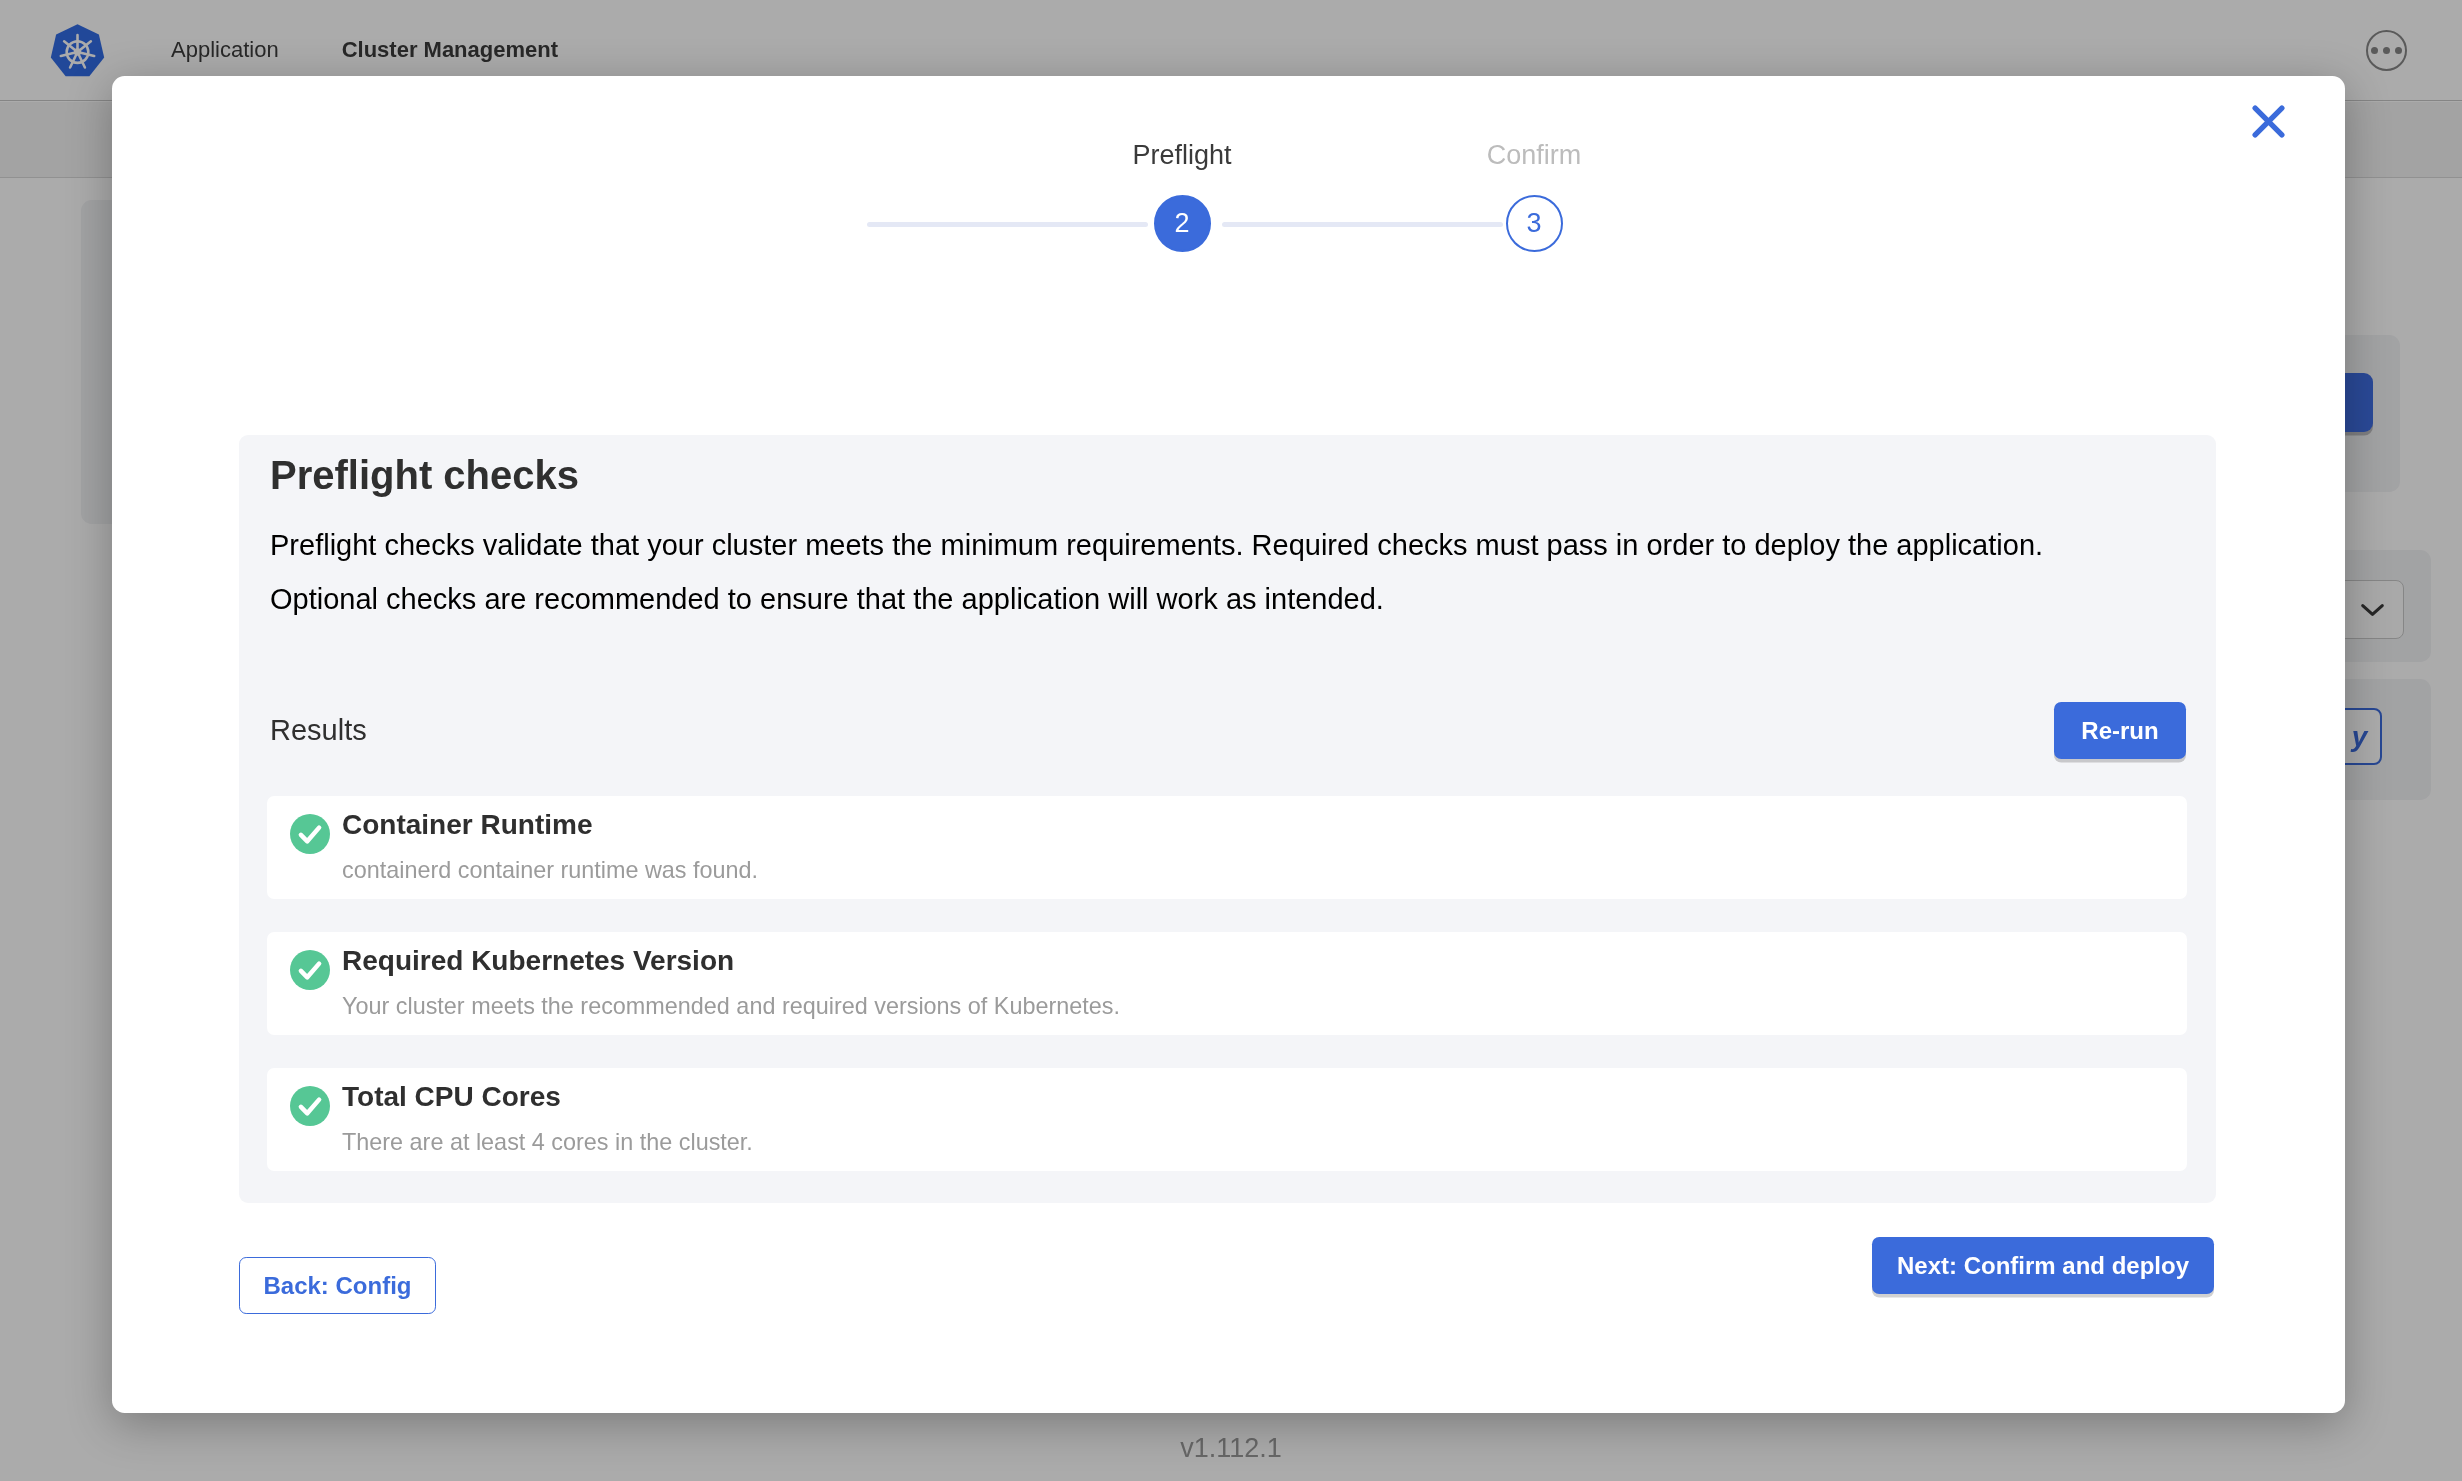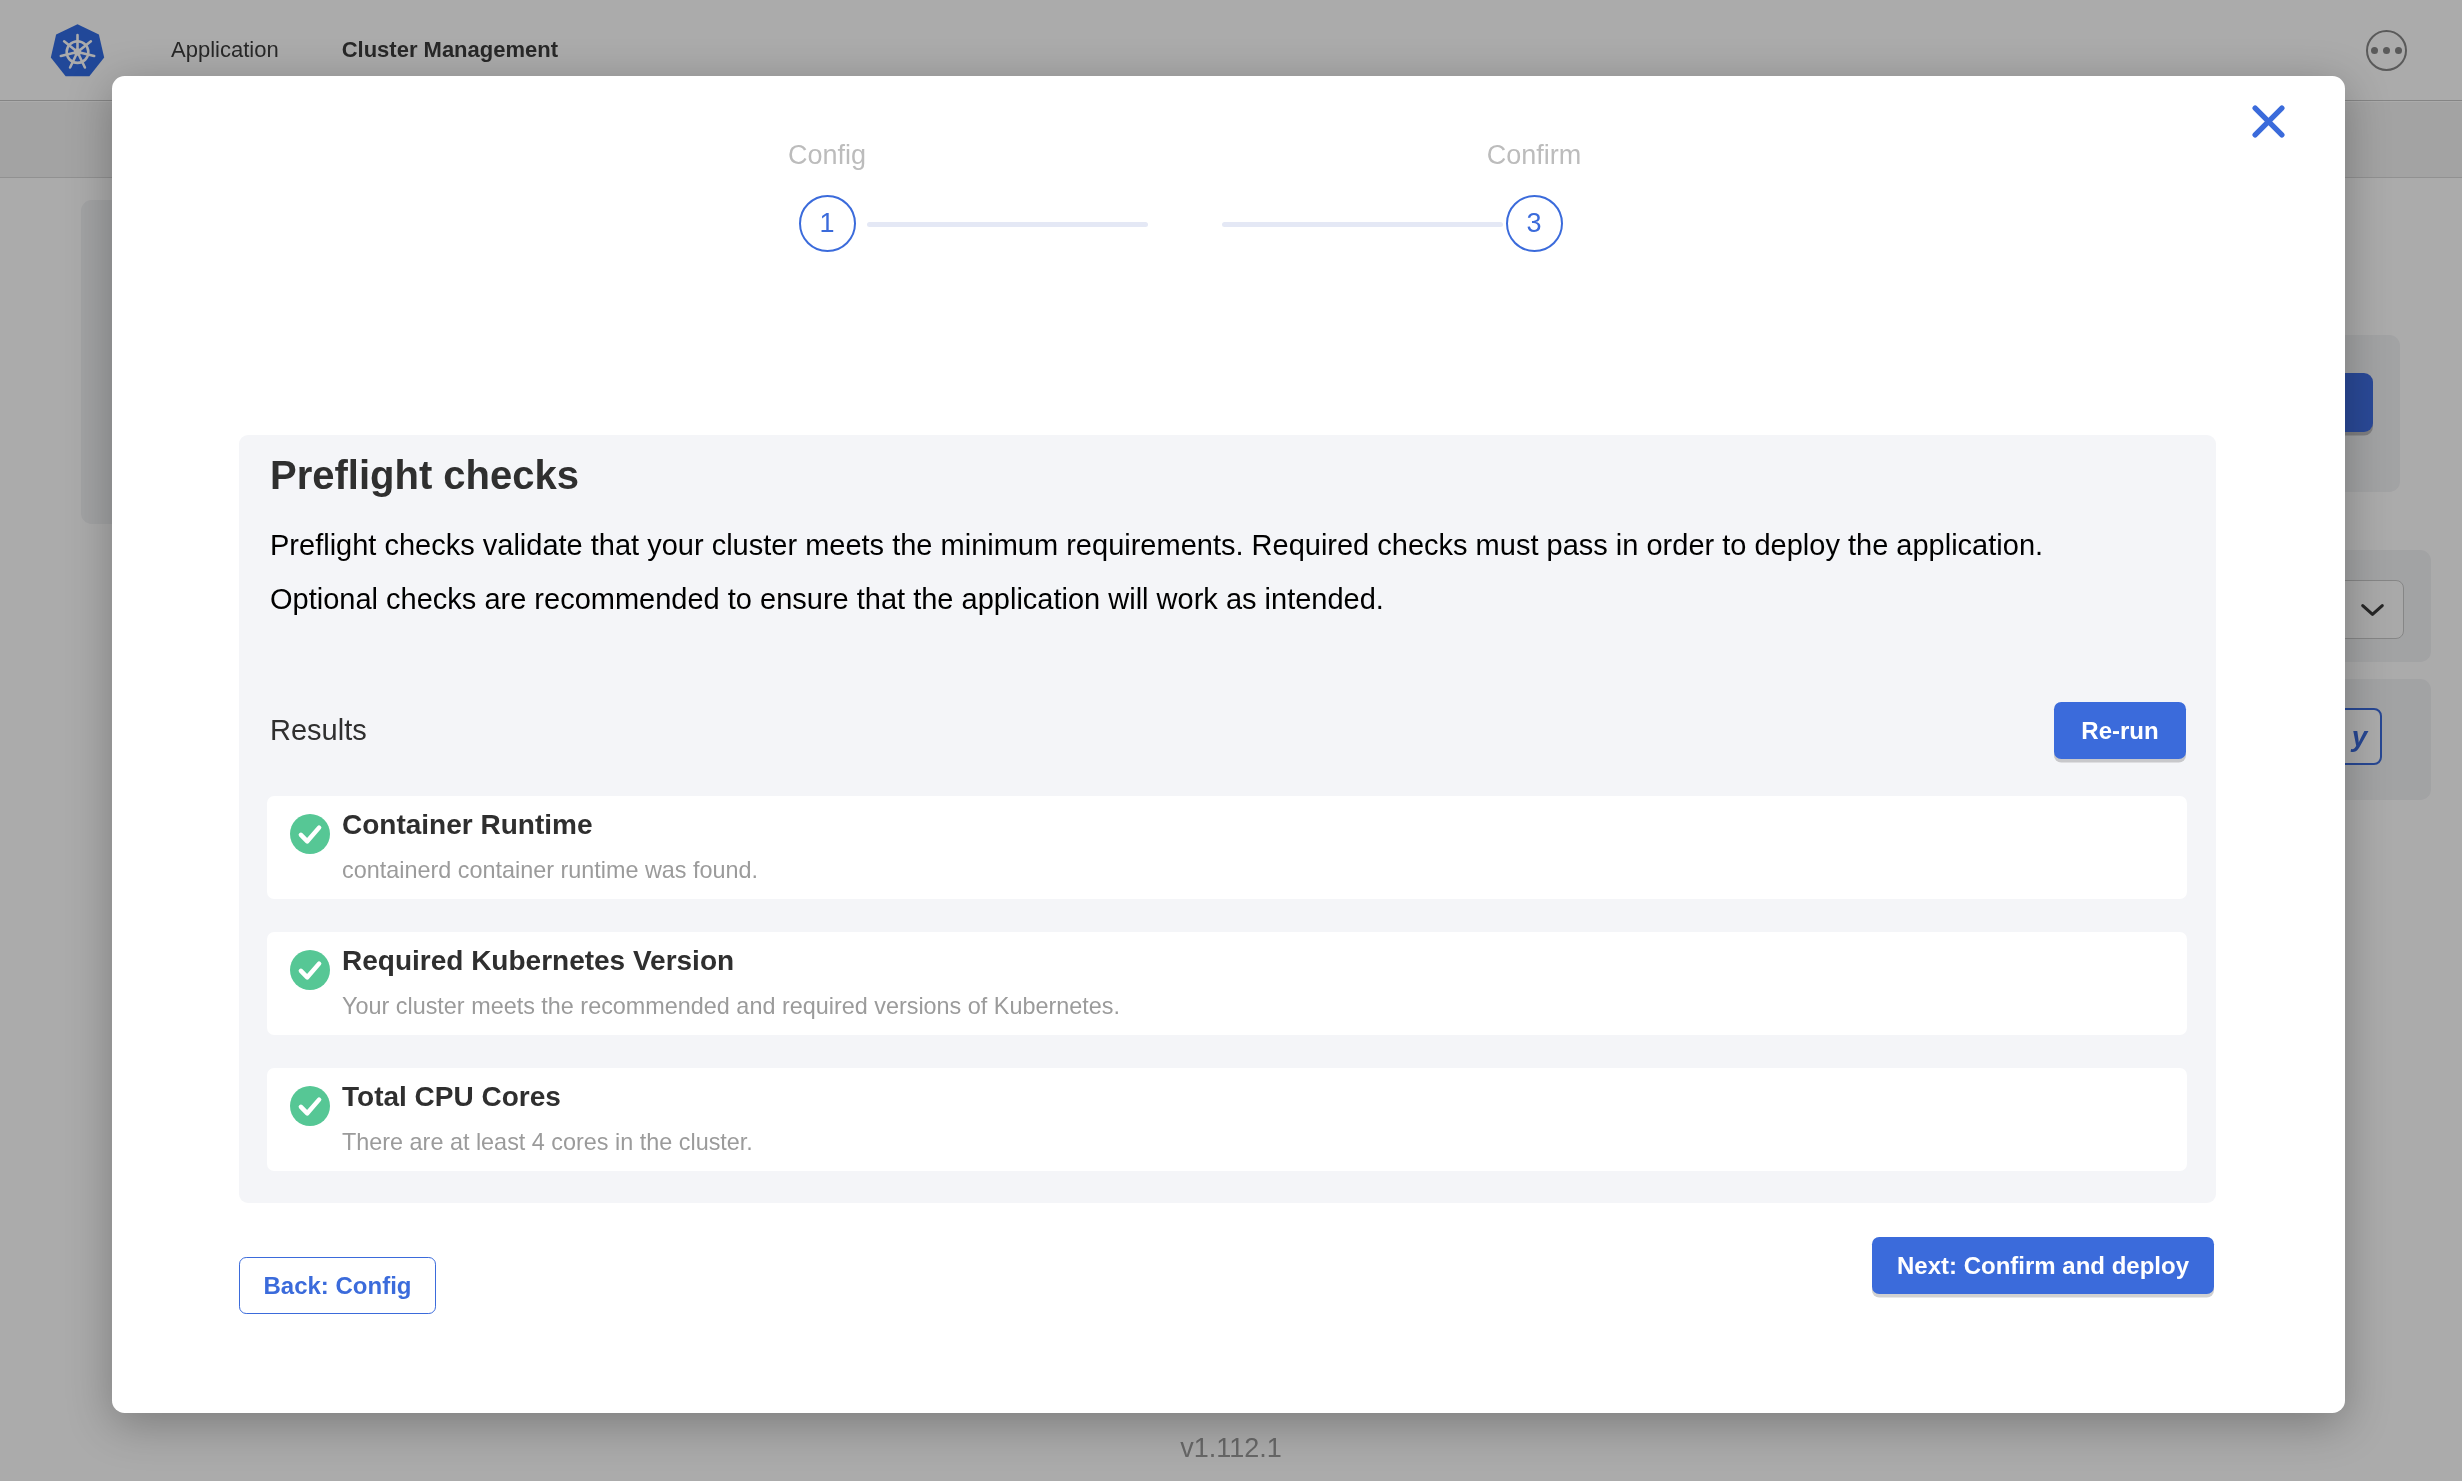--- a/index.html
+++ b/index.html
@@ -143,24 +143,24 @@
     <button class="close-btn">
       <svg width="41" height="41" viewBox="0 0 46 46">
         <line x1="8" y1="8" x2="38" y2="38" stroke="#3b6bdb" stroke-width="6" stroke-linecap="round"></line>
         <line x1="38" y1="8" x2="8" y2="38" stroke="#3b6bdb" stroke-width="6" stroke-linecap="round"></line>
       </svg>
     </button>
 
     <div class="connector connector-1"></div>
     <div class="connector connector-2"></div>
 
-    <div class="step step-1">
-      <div class="step-label">Config</div>
+    <div class="step step-2 active">
+      <div class="step-label">Preflight</div>
       <div class="step-circle">
-        <span>1</span>
+        <span>2</span>
       </div>
     </div>
     <div class="step step-3">
       <div class="step-label">Confirm</div>
       <div class="step-circle">
         <span>3</span>
       </div>
     </div>
 
     <section class="panel">

